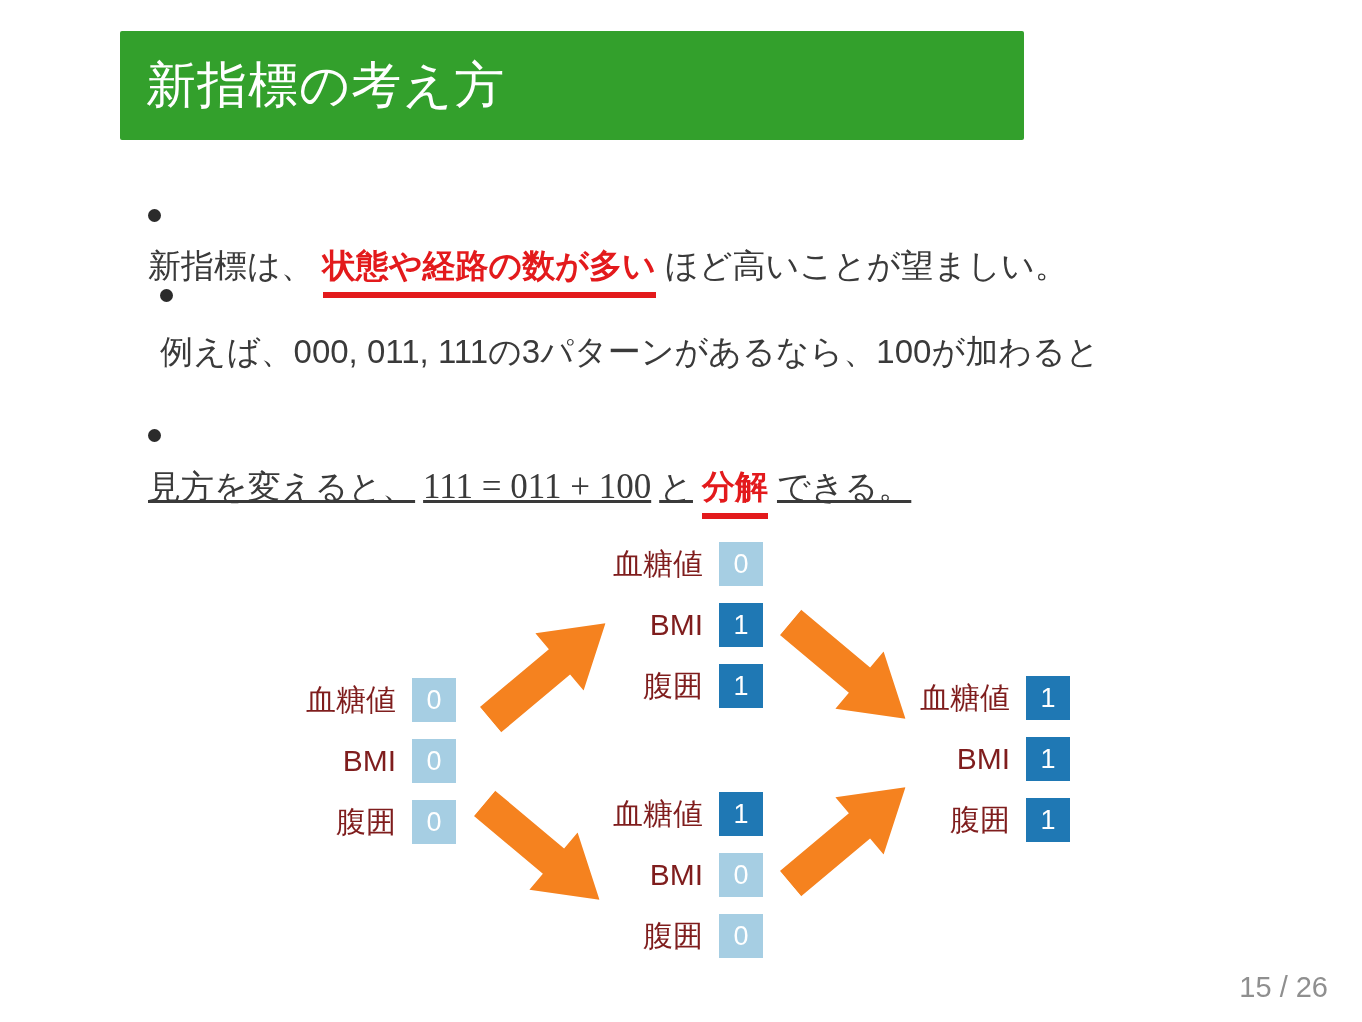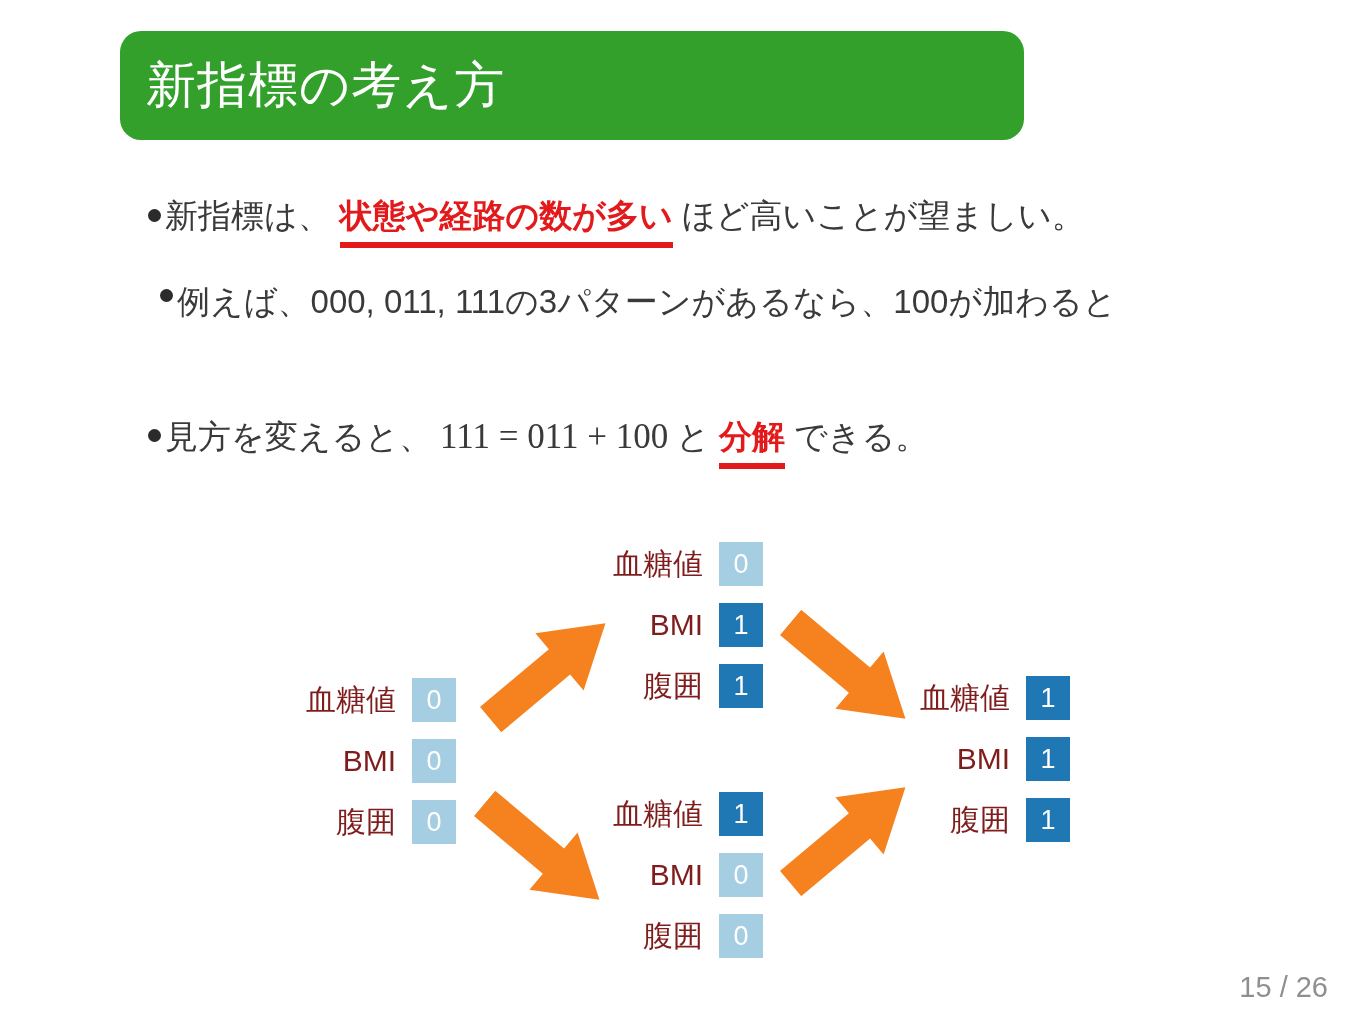--- a/index.html
+++ b/index.html
@@ -6,36 +6,36 @@
   body{
     width:1362px;height:1022px;background:#ffffff;overflow:hidden;
     font-family:"Liberation Sans","DejaVu Sans",sans-serif;
     color:var(--text_dark,#3a3a3a);
   }
   .slide{position:relative;width:1362px;height:1022px;}
 
   
   .banner{
     position:absolute;left:120px;top:31px;width:904px;height:109px;
-    background:var(--banner_green,#33a02c);border-radius:21px;
+    background:var(--banner_green,#33a02c);border-radius:2px;
     display:flex;align-items:center;
   }
   .banner h1{
     margin:0;padding-left:26px;color:var(--title_white,#fff);
     font-size:50px;font-weight:500;letter-spacing:1px;
   }
 
   
-  .bullet{position:absolute;display:flex;gap:4px;}
+  .bullet{position:absolute;display:flex;gap:20px;flex-direction:column;}
   .dot{width:13px;height:13px;border-radius:50%;background:#2b2b2b;flex:none;margin-top:17px;}
   .btext{margin:0;font-size:33px;line-height:1.45;}
   .b1{left:148px;top:192px;}
   .b2{left:160px;top:272px;width:1140px;}
   .b2 .btext{line-height:60px;}
-  .b3{left:148px;top:412px;}
+  .b3{left:148px;top:412px;text-decoration:underline;}
   .hl-red{
     color:var(--accent_red,#e31a1c);font-weight:bold;display:inline-block;
     border-bottom:6px solid var(--accent_red,#e31a1c);
     padding-bottom:7px;margin:0 9px;line-height:1.15;
   }
   .math{
     font-family:"Liberation Serif","DejaVu Serif",serif;
     font-size:35px;margin:0 8px;
   }
 

